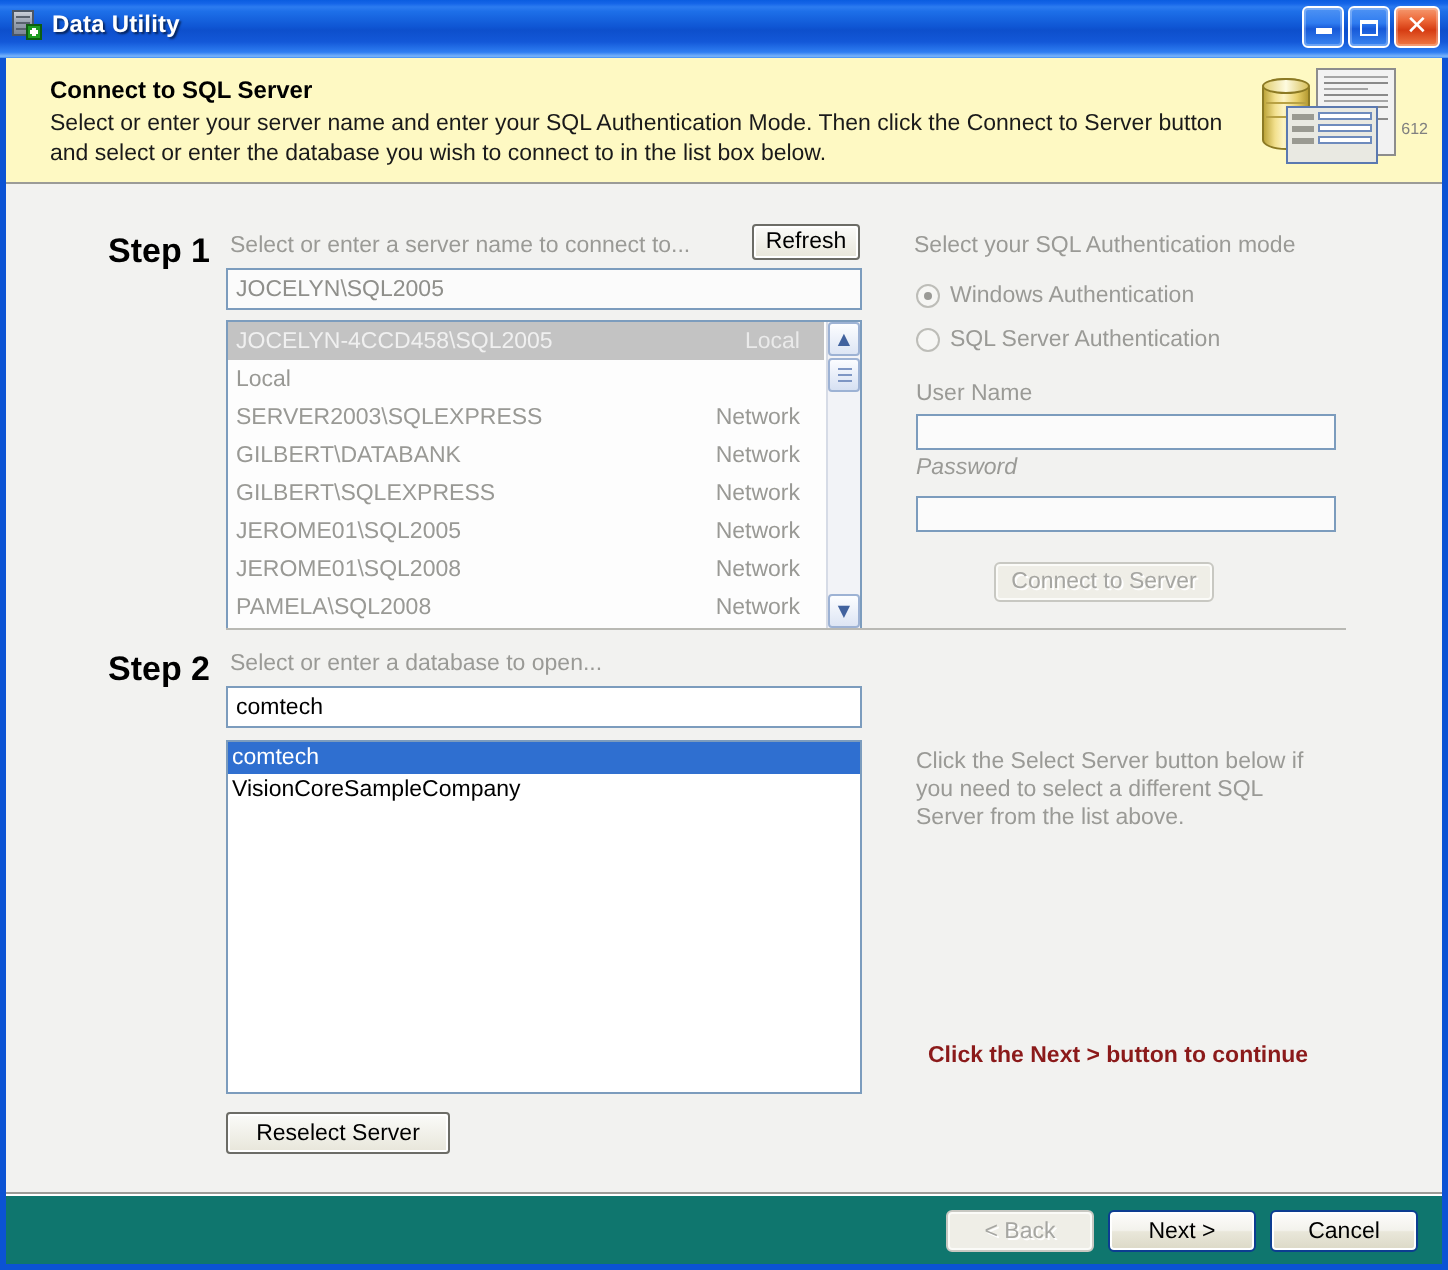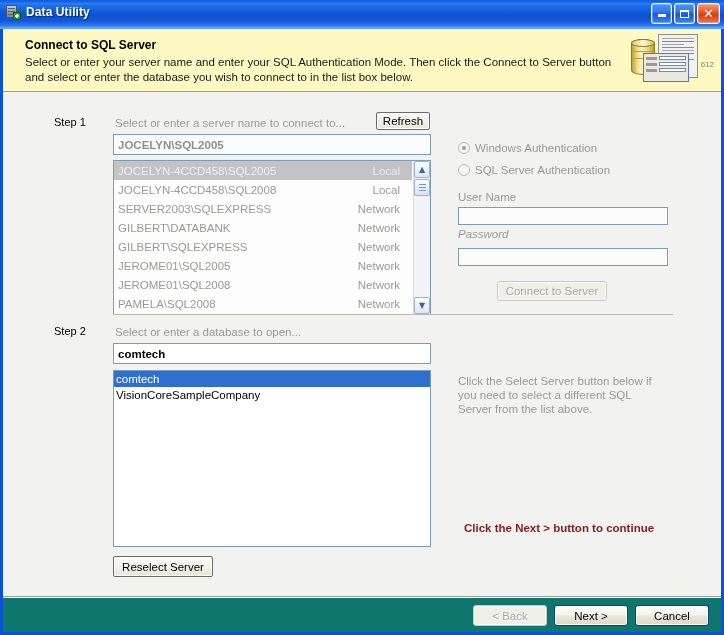--- a/index.html
+++ b/index.html
@@ -289,43 +289,42 @@
   
   .hsep {
     position: absolute;
     height: 1px;
     background: #b9b9b4;
   }
 
   
   .step-label {
     position: absolute;
-    font-size: 11px;
-    font-weight: normal;
+    font-size: 17px;
+    font-weight: bold;
     color: #000;
   }
   .caption {
     position: absolute;
     font-size: 11.5px;
     color: #9a9a96;
   }
 
   
   .tbox {
     position: absolute;
     box-sizing: border-box;
     background: #ffffff;
     border: 1px solid #7c9cbd;
     font-family: "Liberation Sans", sans-serif;
     font-size: 11.5px;
     color: #000;
     padding: 0 4px;
     display: flex;
     align-items: center;
-    font-weight: bold;
   }
   .tbox.disabled-text { color: #8f8f8b; background: #fbfbfb; }
 
   
   .listbox {
     position: absolute;
     box-sizing: border-box;
     background: #ffffff;
     border: 1px solid #7c9cbd;
     overflow: hidden;
@@ -555,21 +554,20 @@
         <span>JOCELYN\SQL2005</span>
       </div>
 
       <div class="listbox dim" style="left:110px; top:68px; width:318px; height:155px;">
         <div class="lb-inner" style="right:18px;">
           <div class="lrow sel-gray">
             <span>JOCELYN-4CCD458\SQL2005</span>
             <span class="r">Local</span>
           </div>
           <div class="lrow">
-            <span>JOCELYN-4CCD458\SQL2008</span>
             <span class="r">Local</span>
           </div>
           <div class="lrow">
             <span>SERVER2003\SQLEXPRESS</span>
             <span class="r">Network</span>
           </div>
           <div class="lrow">
             <span>GILBERT\DATABANK</span>
             <span class="r">Network</span>
           </div>
@@ -592,20 +590,21 @@
         </div>
         <div class="vscroll">
           <div class="sb-btn up">▲</div>
           <div class="sb-thumb">
               <i></i>
             </div>
           <div class="sb-btn down">▼</div>
         </div>
       </div>
 
+      <div class="caption" style="left:454px; top:25px;">Select your SQL Authentication mode</div>
 
       <div class="radio-row" style="left:455px; top:50px;">
         <span class="radio checked"></span>
         <span>Windows Authentication</span>
       </div>
       <div class="radio-row" style="left:455px; top:72px;text-align:right;">
         <span class="radio"></span>
         <span>SQL Server Authentication</span>
       </div>
 
@@ -634,21 +633,21 @@
         <div class="lb-inner">
           <div class="lrow2 sel-blue">
             <span>comtech</span>
           </div>
           <div class="lrow2">
             <span>VisionCoreSampleCompany</span>
           </div>
         </div>
       </div>
 
-      <div class="btn plain" style="left:110px; top:464px; width:100px; height:21px;">Reselect Server</div>
+      <div class="btn plain" style="left:110px; top:464px; width:112px; height:21px;">Reselect Server</div>
 
       <div class="hint" style="left:455px; top:282px;">Click the Select Server button below if you need to select a different SQL Server from the list above.</div>
 
       <div class="redhint" style="left:461px; top:430px;">Click the Next &gt; button to continue</div>
     </div>
 
     <div id="footer">
       <div class="btn disabled" style="left:470px; top:8px; width:74px; height:21px;">&lt; Back</div>
       <div class="btn" style="left:551px; top:8px; width:74px; height:21px;text-align:right;">Next &gt;</div>
       <div class="btn" style="left:632px; top:8px; width:74px; height:21px;">Cancel</div>

